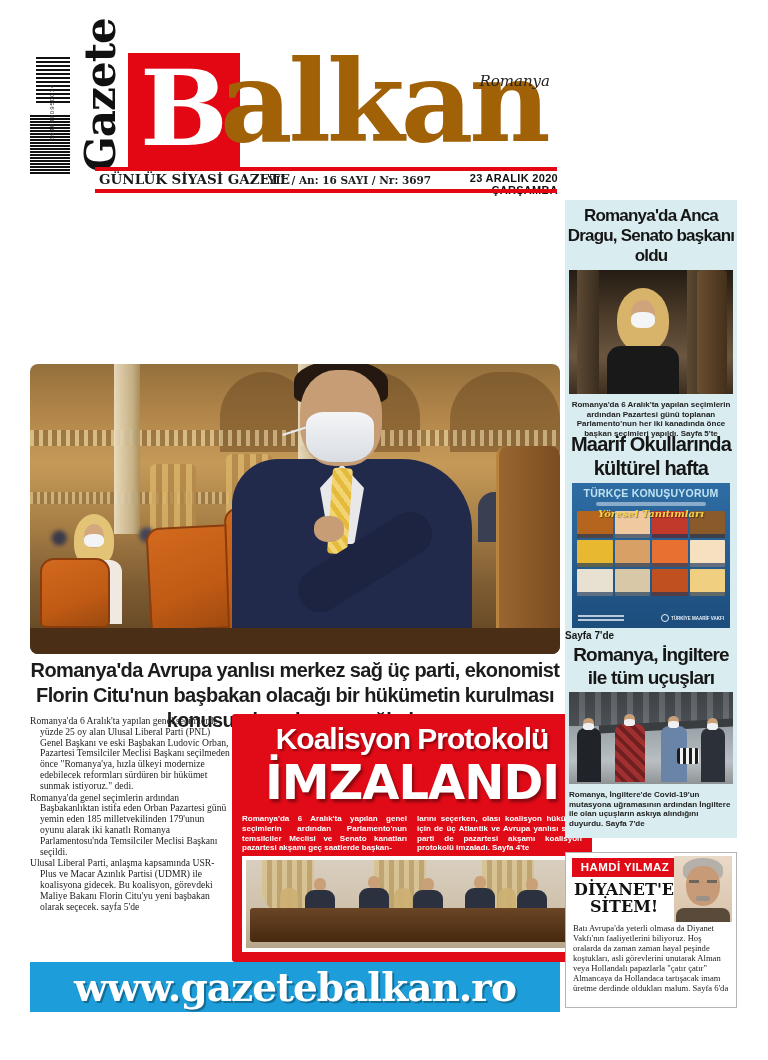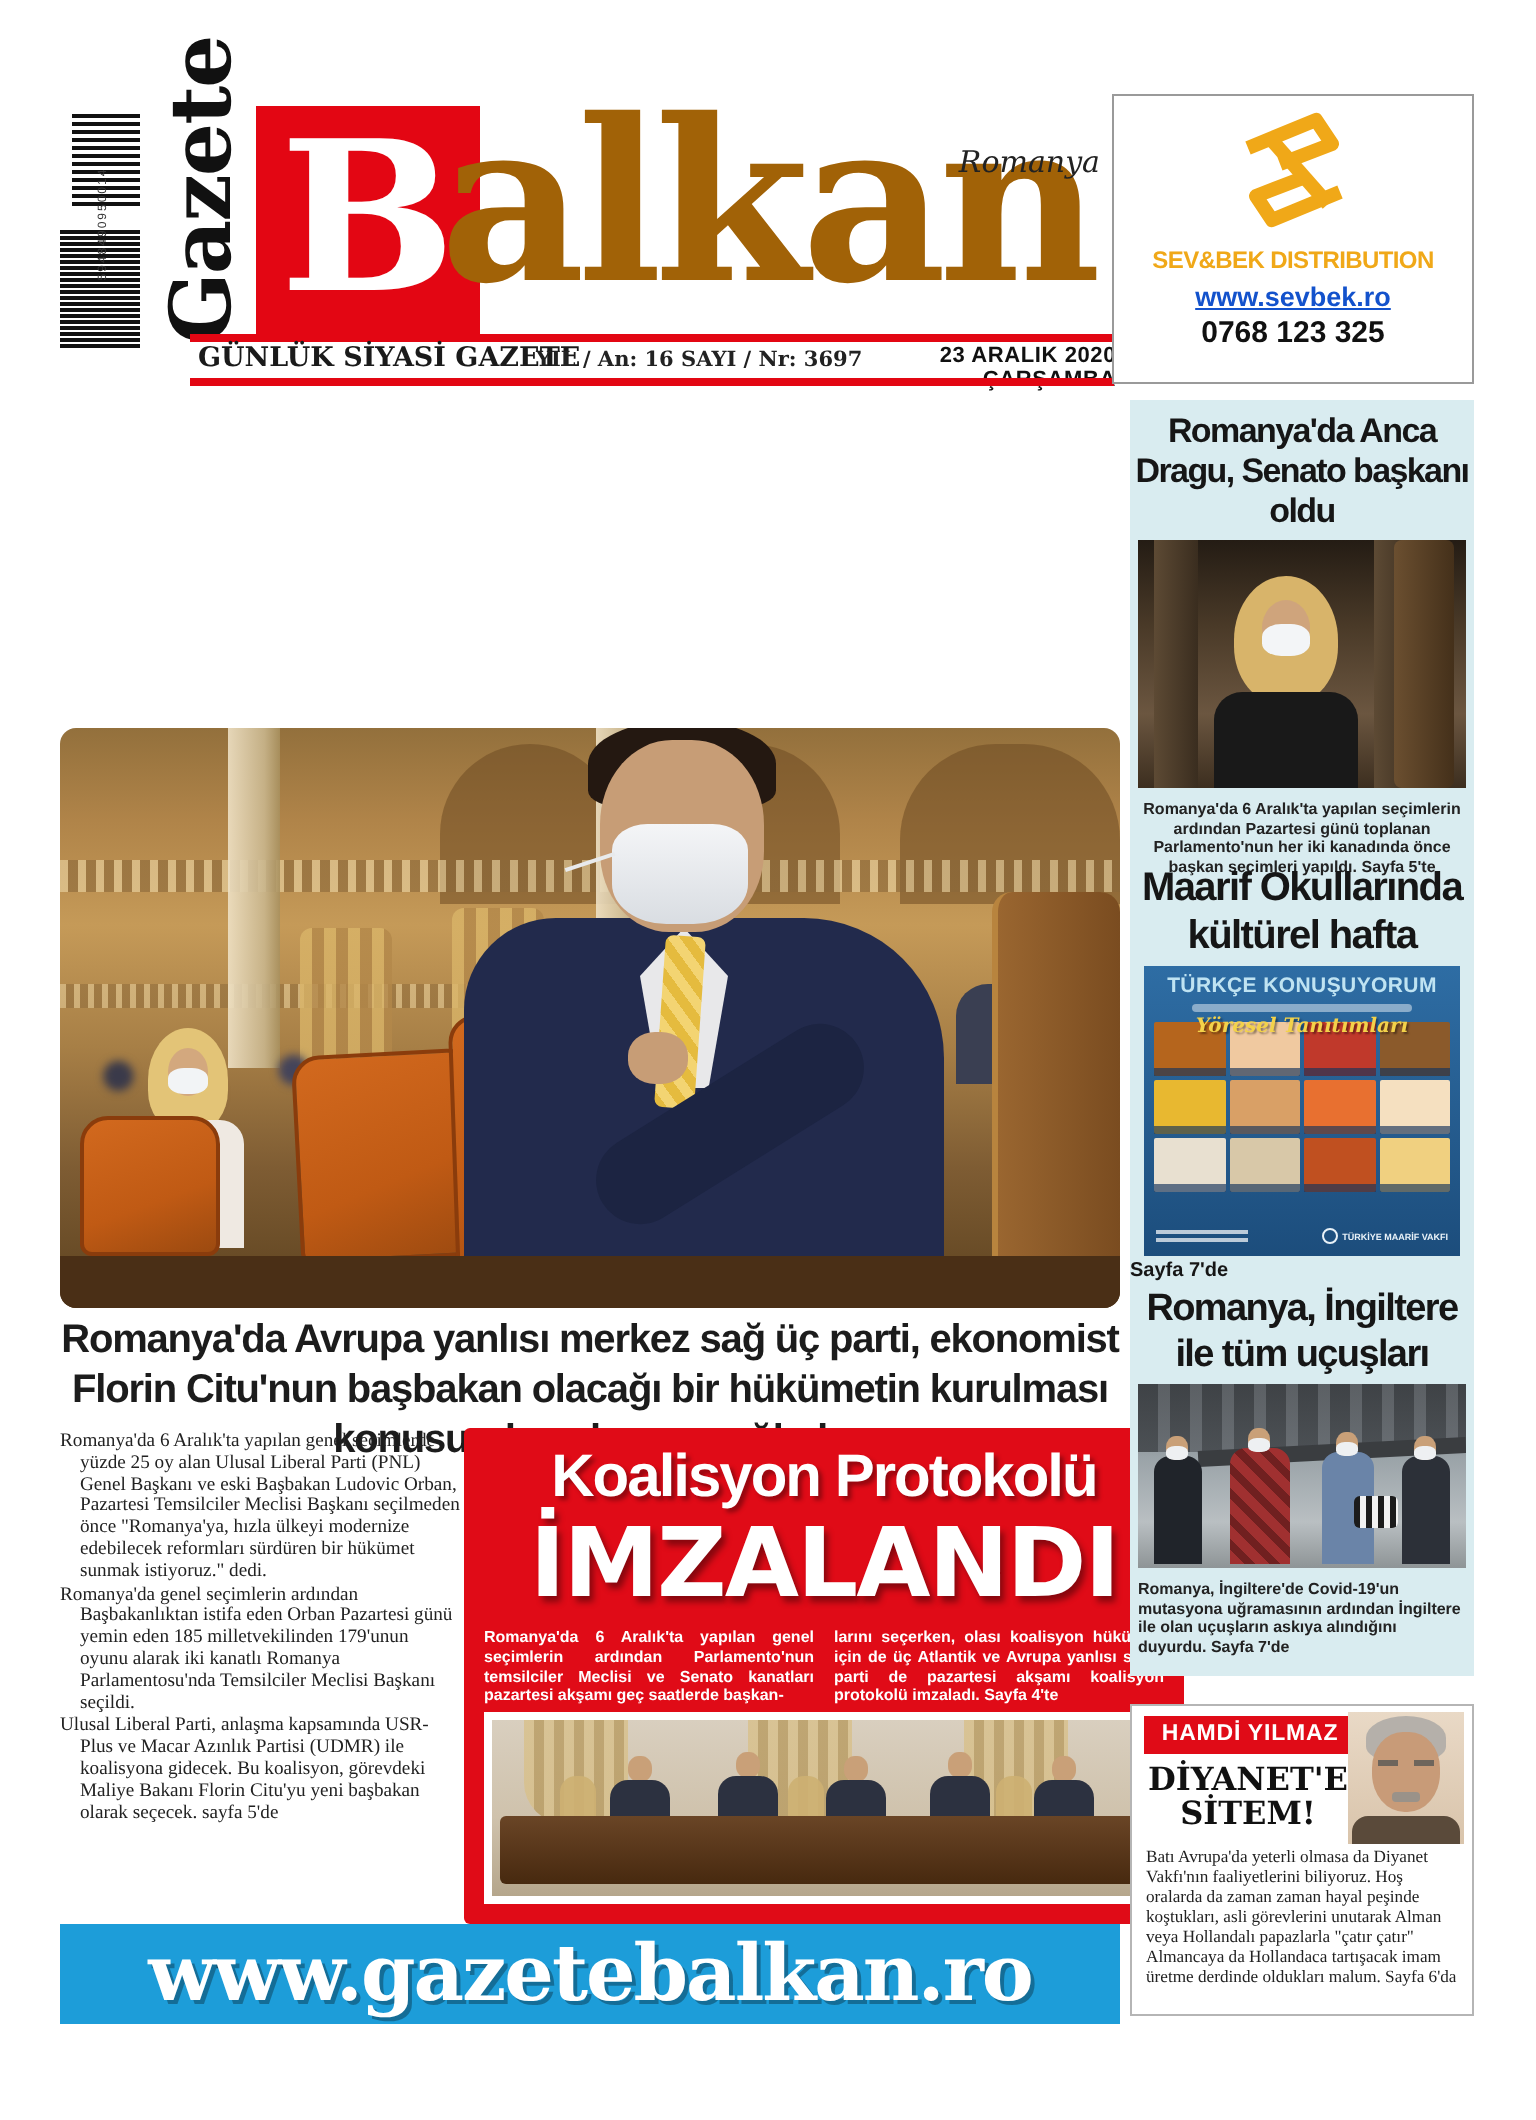--- a/index.html
+++ b/index.html
@@ -202,32 +202,20 @@
   <div class="abs gazete-vert">Gazete</div>
   <div class="abs b-box">B</div>
   <div class="abs balkan-rest">alkan</div>
   <div class="abs romanya-label">Romanya</div>
   <div class="abs rule-top"></div>
   <div class="abs tagline">GÜNLÜK SİYASİ GAZETE</div>
   <div class="abs issue-info">YIL / An: 16 SAYI / Nr: 3697</div>
   <div class="abs date-line">23 ARALIK 2020 ÇARŞAMBA</div>
   <div class="abs rule-bottom"></div>
 
-  <div class="abs ad-box">
-    <svg width="74" height="62" viewBox="0 0 74 62">
-      <g fill="none" stroke="#f0a818" stroke-width="7" stroke-linejoin="round">
-        <path d="M14 20 L48 6 L56 18 L30 28"></path>
-        <path d="M60 42 L26 56 L18 44 L44 34"></path>
-        <path d="M24 14 L54 48"></path>
-      </g>
-    </svg>
-    <div class="ad-name">SEV&amp;BEK DISTRIBUTION</div>
-    <div class="ad-url">www.sevbek.ro</div>
-    <div class="ad-phone">0768 123 325</div>
-  </div>
 
 
   <div class="abs photo-main">
     <div class="pm-arch" style="left:190px"></div>
     <div class="pm-arch" style="left:300px"></div>
     <div class="pm-arch" style="left:420px; width:110px"></div>
     <div class="pm-balcony"></div>
     <div class="pm-balcony2"></div>
     <div class="pm-col" style="left:84px"></div>
     <div class="pm-col" style="left:268px"></div>

